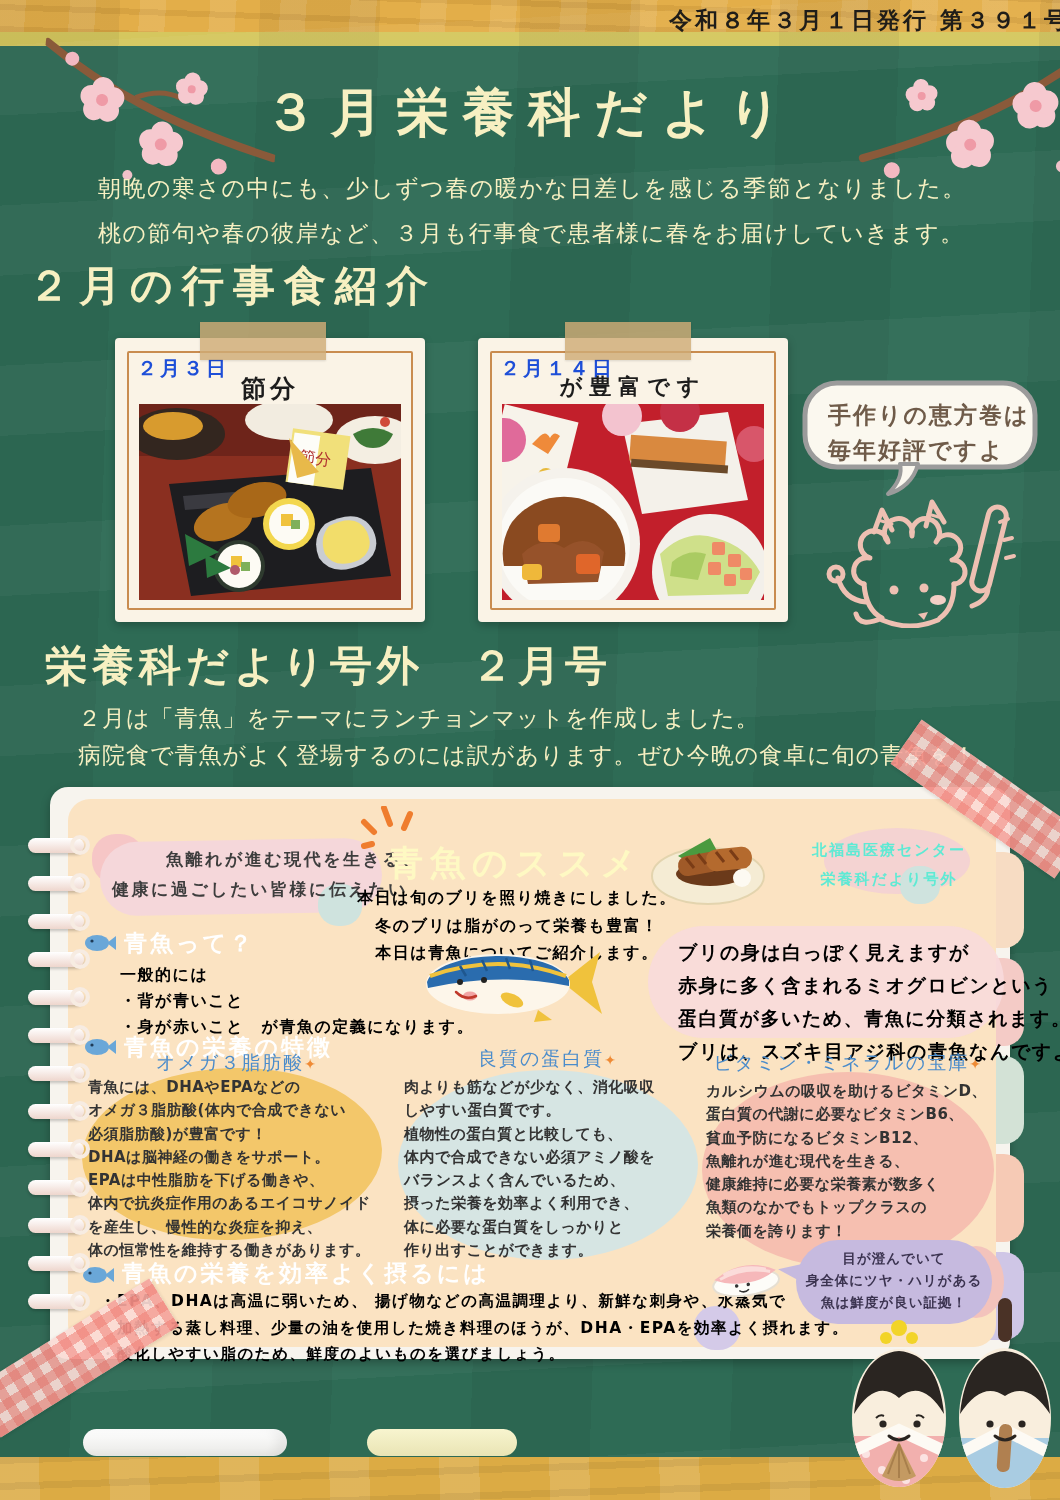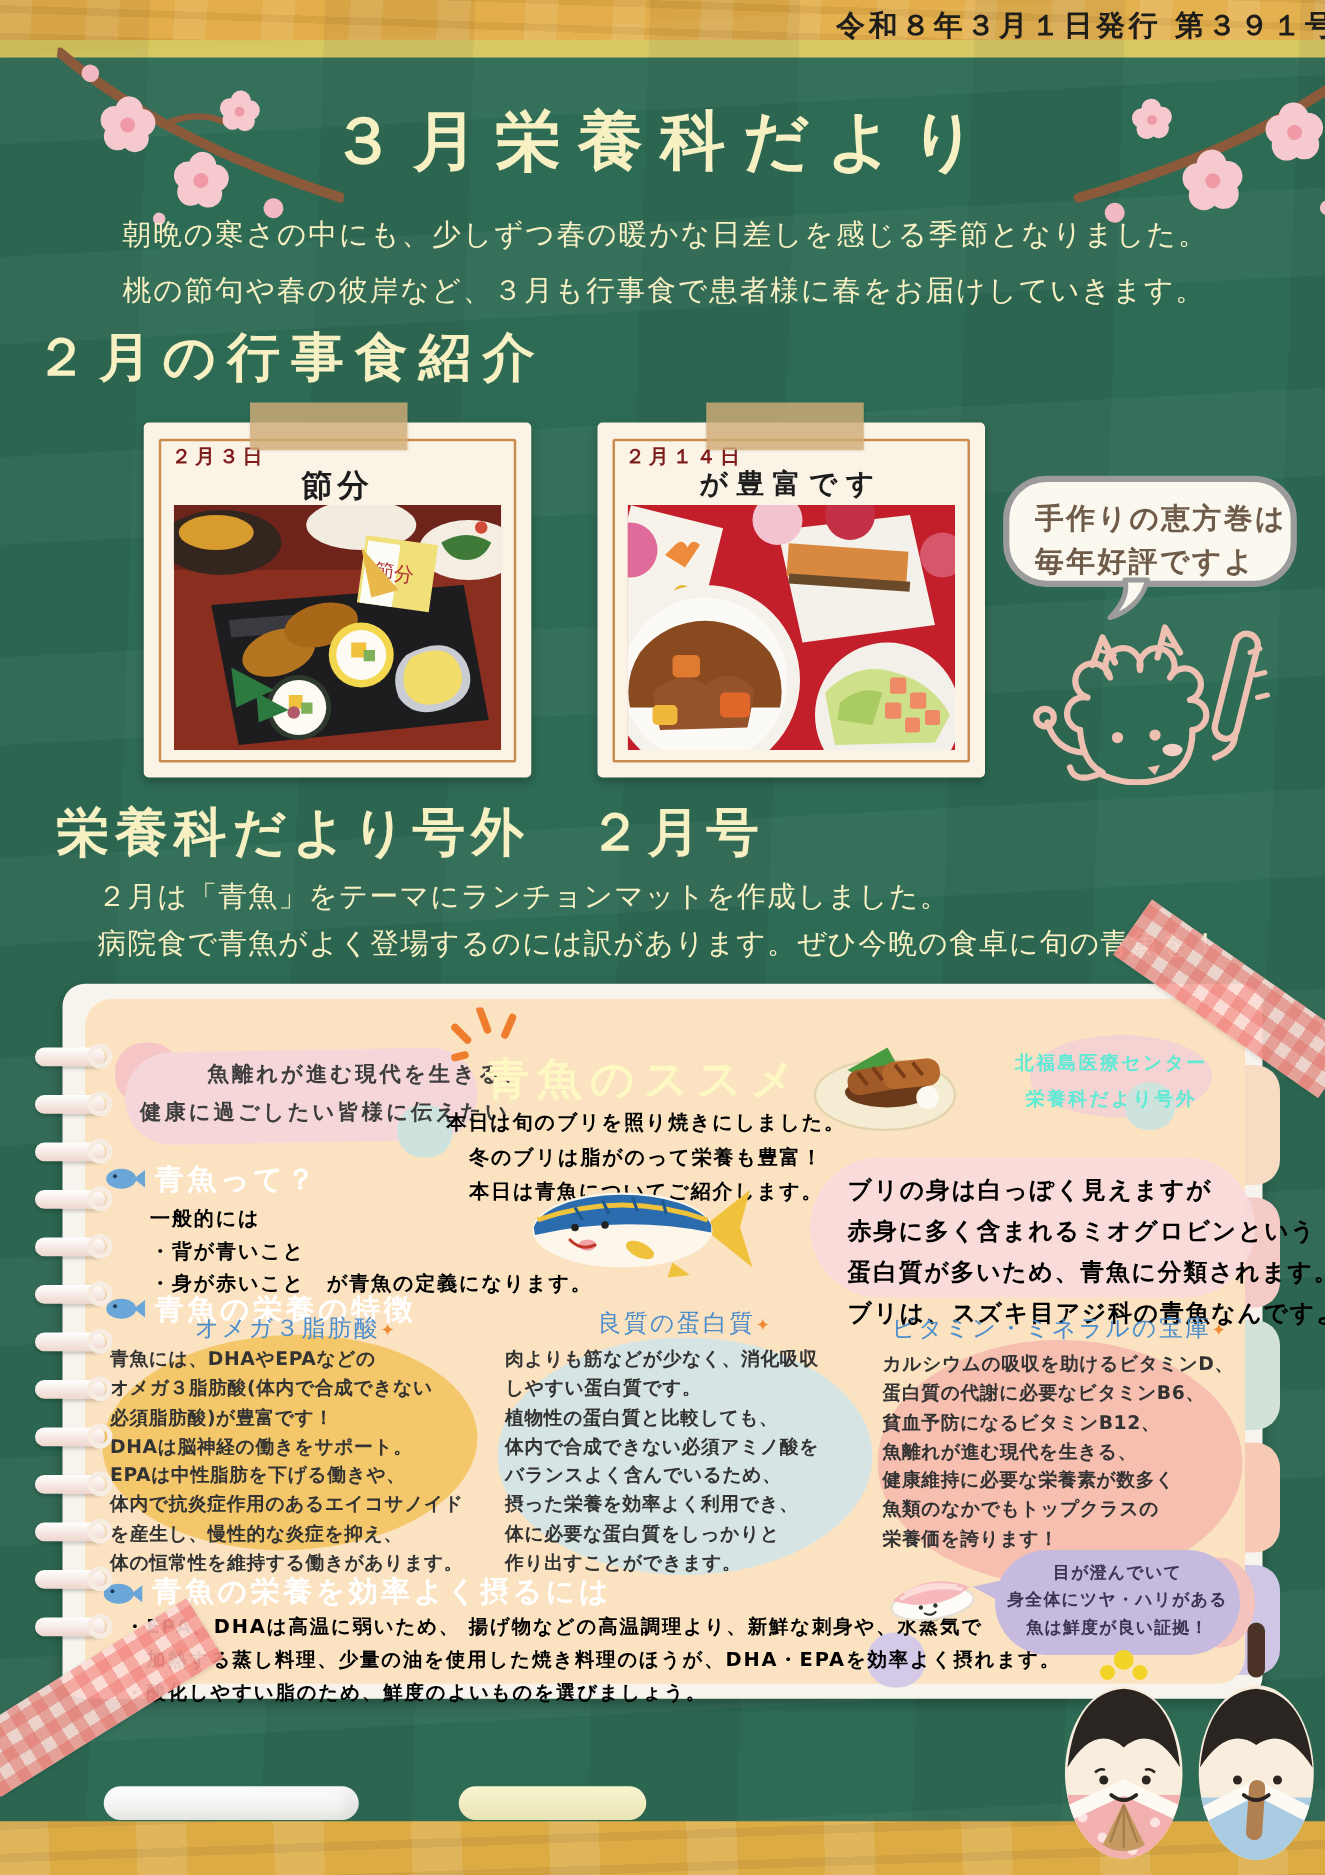--- a/index.html
+++ b/index.html
@@ -27,21 +27,21 @@
   .cream{color:#f7f0c2;}
   .page-title{left:0;top:78px;width:1060px;text-align:center;font-size:52px;font-weight:bold;letter-spacing:14px;z-index:4;}
   .intro{left:98px;top:166px;font-size:23px;letter-spacing:1.5px;line-height:1.95;z-index:4;}
   .sec1-heading{left:28px;top:258px;font-size:42px;font-weight:bold;letter-spacing:9px;z-index:4;}
   .sec2-heading{left:45px;top:638px;font-size:42px;font-weight:bold;letter-spacing:5px;z-index:4;}
   .sec2-body{left:78px;top:700px;font-size:23px;letter-spacing:1px;line-height:1.6;z-index:4;}
   
   .photo-card{top:338px;width:310px;height:284px;background:#faf3e6;border-radius:4px;
     box-shadow:0 3px 8px rgba(0,0,0,.25);z-index:4;}
   .photo-card .frame{position:absolute;left:12px;top:13px;right:12px;bottom:12px;border:2px solid #c98c4f;border-radius:2px;}
-  .photo-card .date{position:absolute;left:22px;top:17px;font-size:16px;letter-spacing:3px;color:#7f1d1d;font-weight:bold;}
+  .photo-card .date{position:absolute;left:22px;top:17px;font-size:20px;letter-spacing:3px;color:#1d4ed8;font-weight:bold;}
   .photo-card .label{position:absolute;left:0;top:34px;width:100%;text-align:center;font-size:25px;font-weight:bold;color:#1c1c1c;letter-spacing:4px;}
   .photo-card .photo{position:absolute;left:24px;top:66px;right:24px;bottom:22px;overflow:hidden;}
   .tape{width:126px;height:38px;background:rgba(208,172,118,.82);z-index:6;box-shadow:0 1px 2px rgba(0,0,0,.12);}
   
   .bubble-wrap{left:800px;top:378px;width:240px;height:120px;z-index:4;}
   .bubble-text{left:828px;top:398px;font-size:23px;font-weight:bold;color:#6f5b49;letter-spacing:2px;line-height:1.5;z-index:5;}
   
   .sheet{left:50px;top:787px;width:960px;height:572px;background:#f7f4ee;border-radius:18px;box-shadow:0 4px 10px rgba(0,0,0,.28);z-index:3;}
   .tab{width:58px;border-radius:0 20px 20px 0;z-index:4;}
   .page{left:68px;top:799px;width:928px;height:548px;background:#fbe3c2;border-radius:22px;z-index:5;}

